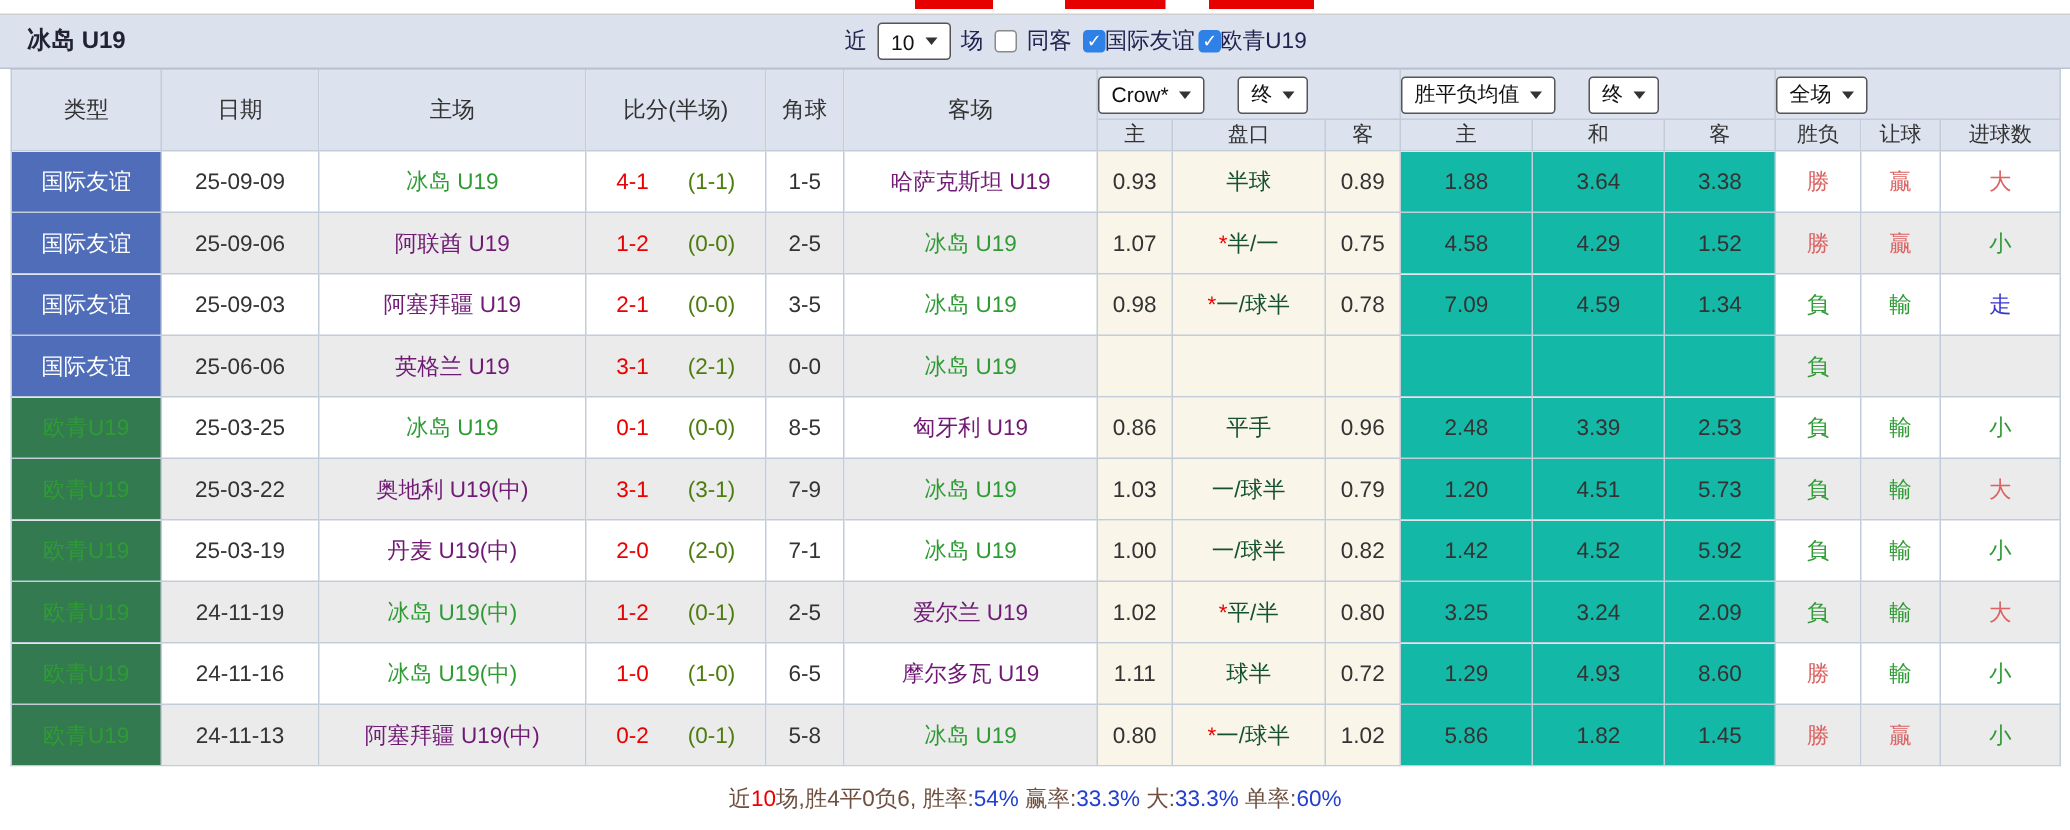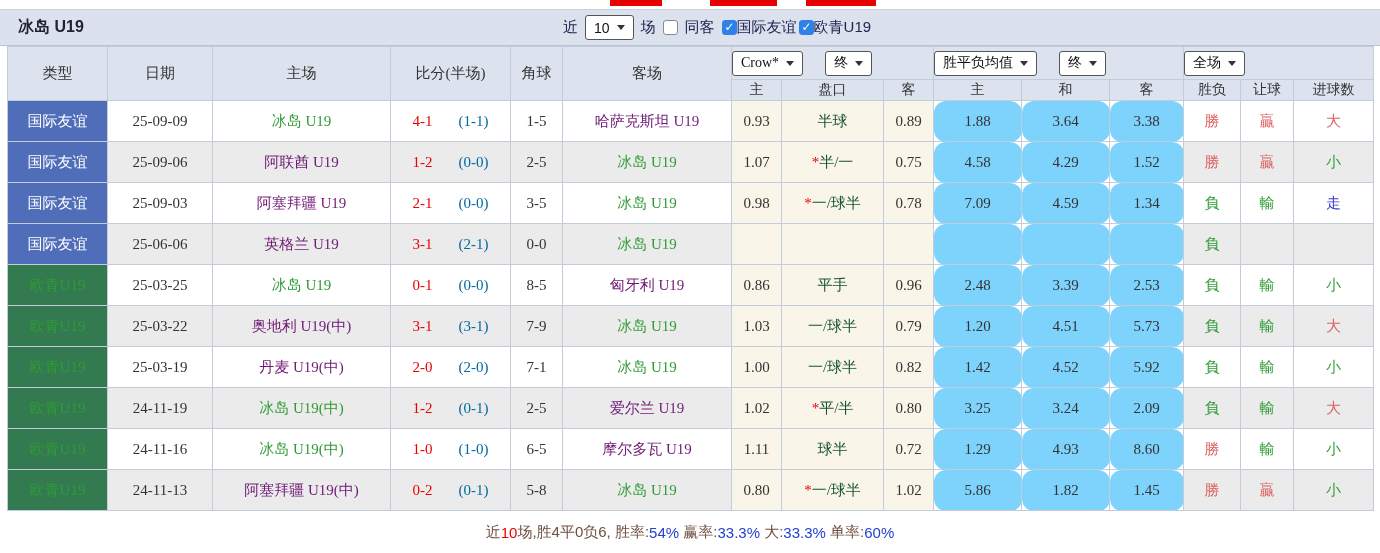--- a/index.html
+++ b/index.html
@@ -24,44 +24,44 @@
   .sel .arr { width:0; height:0; border-left:4px solid transparent; border-right:4px solid transparent;
     border-top:5px solid #333; }
   .cb { display:inline-block; width:15px; height:15px; border:1px solid #8a8a8a; border-radius:3px;
     background:#fff; position:relative; flex:0 0 auto; }
   .cb.checked { background:#2f80e7; border-color:#2f80e7; }
   .cb.checked:after { content:"✓"; position:absolute; left:2px; top:-1px; color:#fff;
     font-size:12px; font-weight:bold; }
   .ctl-group { display:inline-flex; align-items:center; gap:0; }
 
   
-  .table-wrap { margin:0 7px;font-family:Liberation Serif, serif; }
+  .table-wrap { margin:0 7px; }
   table { border-collapse:collapse; width:1366px; table-layout:fixed; }
   th, td { border:1px solid #c3ccd9; text-align:center; font-size:15px; overflow:hidden; white-space:nowrap; }
   thead th { background:#dce3ee; font-weight:normal; color:#333; }
   tr.hrow1 th { height:33px; }
   tr.hrow2 th { height:21px; font-size:14px; }
   .selcell { }
   .selcell .inner { display:flex; align-items:center; justify-content:flex-start; gap:22px; }
   tbody tr { height:41px; }
   tbody tr.odd  td { background:#fff; }
   tbody tr.even td { background:#ebebeb; }
   tbody tr td.crow-col { background:#faf5e9; }
-  tbody tr td.avg-col  { background:#7dd3fc;border-radius:12px; }
+  tbody tr td.avg-col  { background:#14b8a6; }
 
   .type-cell { color:#fff; font-size:15px; }
   .type-cell.c-blue  { background:#4f6db8 !important; }
   .type-cell.c-green { background:#337a50 !important; }
 
   td.c-green { color:#2f9b35; }
   td.c-dark  { color:#701a75; }
   td.c-red   { color:#dd6262; }
   td.c-blue2 { color:#3838cf; }
   .score-main { color:#ea0000; }
-  .score-half { color:#0369a1;margin-left:26px; }
+  .score-half { color:#4d7c0f;margin-left:26px; }
   .star { color:#ee0000; }
   .hcap { color:#14532d; }
 
   
   .footer { height:43px; display:flex; align-items:center; justify-content:center;
     font-size:15px; background:#fff; }
   .footer .c-brown { color:#6f4f3f; }
   .footer .c-bred  { color:#ee0000; }
   .footer .c-blue  { color:#2240d0; }
   .footer span { white-space:pre; }

